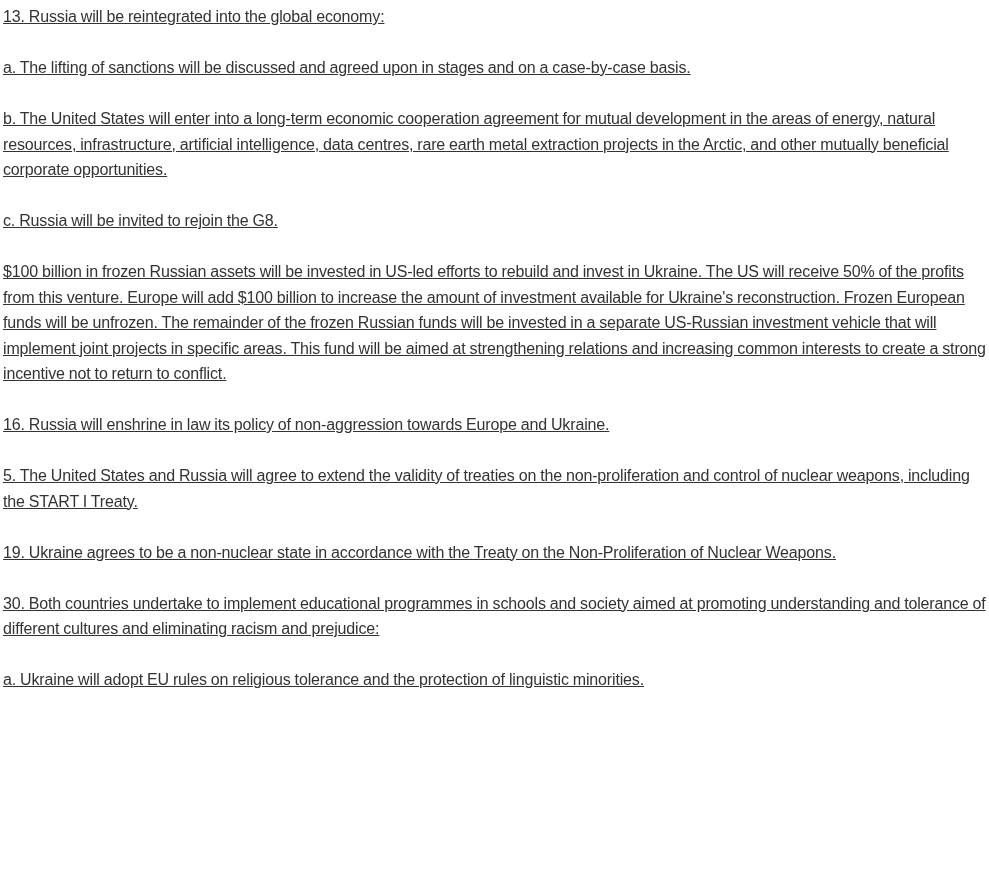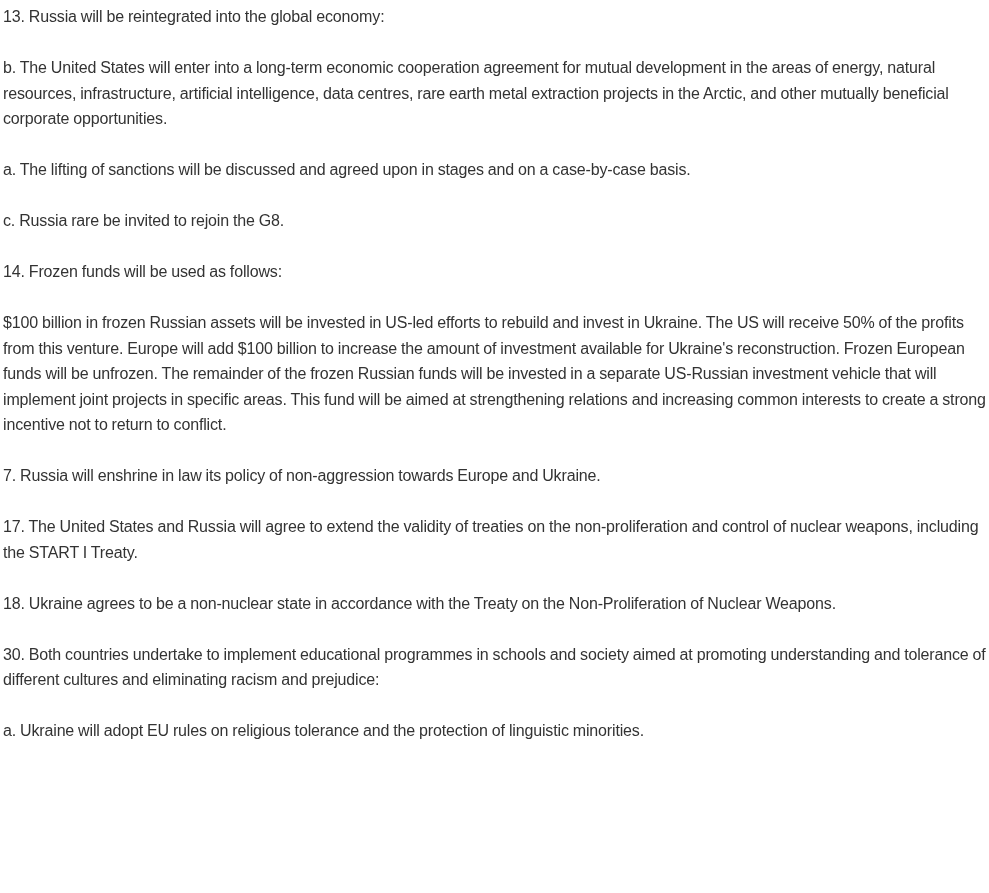--- a/index.html
+++ b/index.html
@@ -19,33 +19,33 @@
     padding: 4px 2px 0 3px;
     box-sizing: border-box;
     width: 989px;
   }
   .para {
     margin: 0 0 25.5px 0;
     font-size: 16px;
     line-height: 25.5px;
     letter-spacing: -0.15px;
     word-spacing: -0.3px;
+    text-decoration: underline;
   }
   .para:last-child {
     margin-bottom: 0;
   }
 </style>
 </head>
 <body>
 
 <main class="doc">
     <p class="para">13. Russia will be reintegrated into the global economy:</p>
+    <p class="para">a. The lifting of sanctions will be discussed and agreed upon in stages and on a case-by-case basis.</p>
     <p class="para">b. The United States will enter into a long-term economic cooperation agreement for mutual development in the areas of energy, natural resources, infrastructure, artificial intelligence, data centres, rare earth metal extraction projects in the Arctic, and other mutually beneficial corporate opportunities.</p>
-    <p class="para">a. The lifting of sanctions will be discussed and agreed upon in stages and on a case-by-case basis.</p>
-    <p class="para">c. Russia rare be invited to rejoin the G8.</p>
-    <p class="para">14. Frozen funds will be used as follows:</p>
+    <p class="para">c. Russia will be invited to rejoin the G8.</p>
     <p class="para">$100 billion in frozen Russian assets will be invested in US-led efforts to rebuild and invest in Ukraine. The US will receive 50% of the profits from this venture. Europe will add $100 billion to increase the amount of investment available for Ukraine's reconstruction. Frozen European funds will be unfrozen. The remainder of the frozen Russian funds will be invested in a separate US-Russian investment vehicle that will implement joint projects in specific areas. This fund will be aimed at strengthening relations and increasing common interests to create a strong incentive not to return to conflict.</p>
-    <p class="para">7. Russia will enshrine in law its policy of non-aggression towards Europe and Ukraine.</p>
-    <p class="para">17. The United States and Russia will agree to extend the validity of treaties on the non-proliferation and control of nuclear weapons, including the START I Treaty.</p>
-    <p class="para">18. Ukraine agrees to be a non-nuclear state in accordance with the Treaty on the Non-Proliferation of Nuclear Weapons.</p>
+    <p class="para">16. Russia will enshrine in law its policy of non-aggression towards Europe and Ukraine.</p>
+    <p class="para">5. The United States and Russia will agree to extend the validity of treaties on the non-proliferation and control of nuclear weapons, including the START I Treaty.</p>
+    <p class="para">19. Ukraine agrees to be a non-nuclear state in accordance with the Treaty on the Non-Proliferation of Nuclear Weapons.</p>
     <p class="para">30. Both countries undertake to implement educational programmes in schools and society aimed at promoting understanding and tolerance of different cultures and eliminating racism and prejudice:</p>
     <p class="para">a. Ukraine will adopt EU rules on religious tolerance and the protection of linguistic minorities.</p>
   </main>
 
 </body></html>

